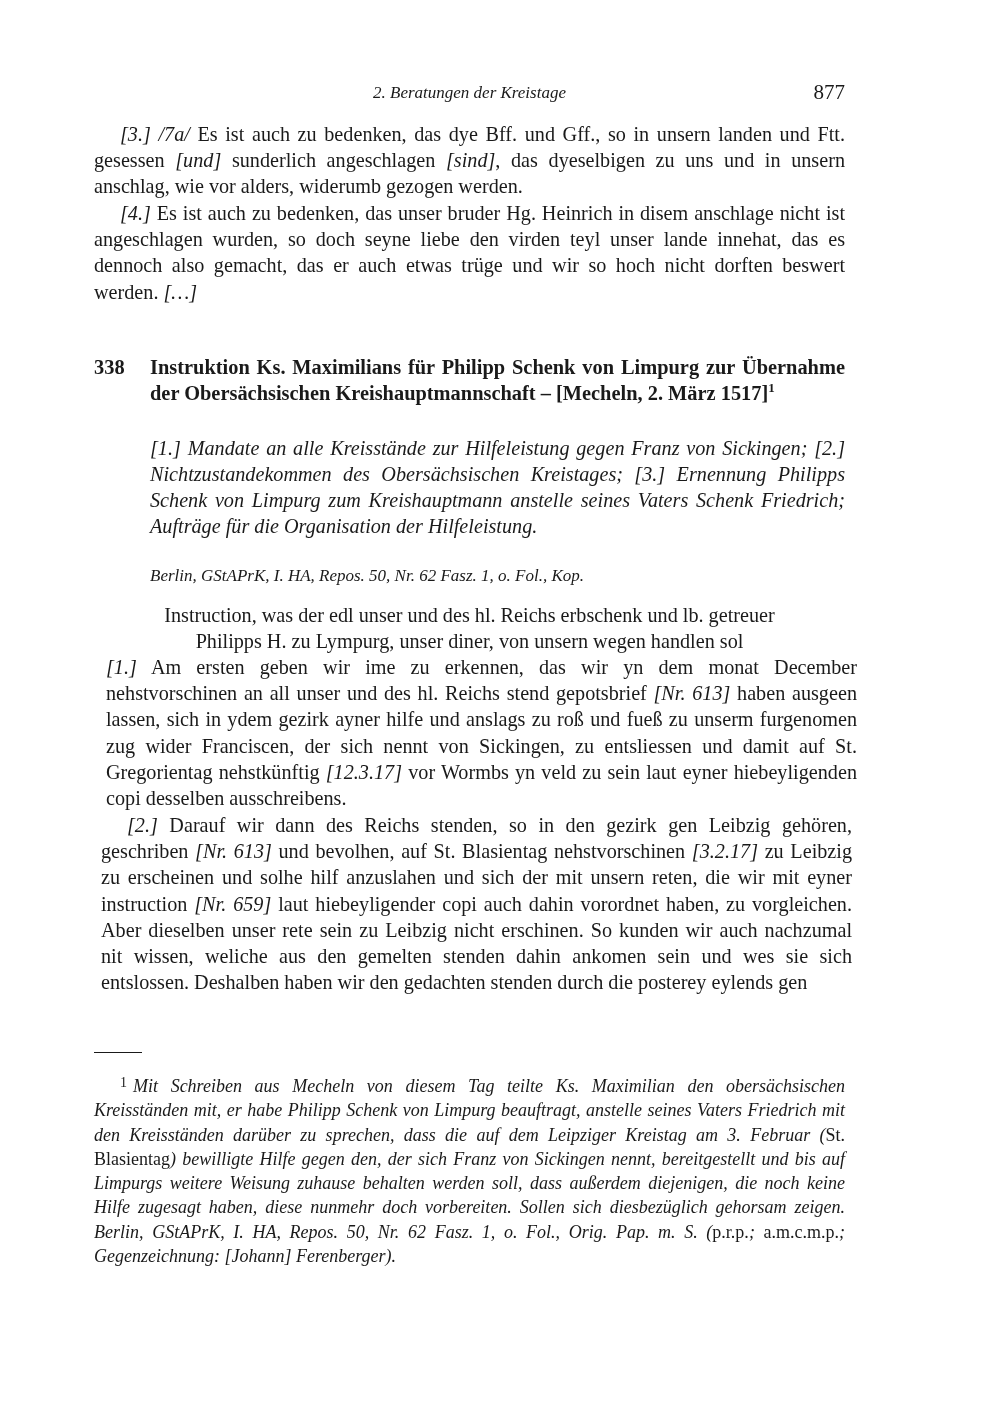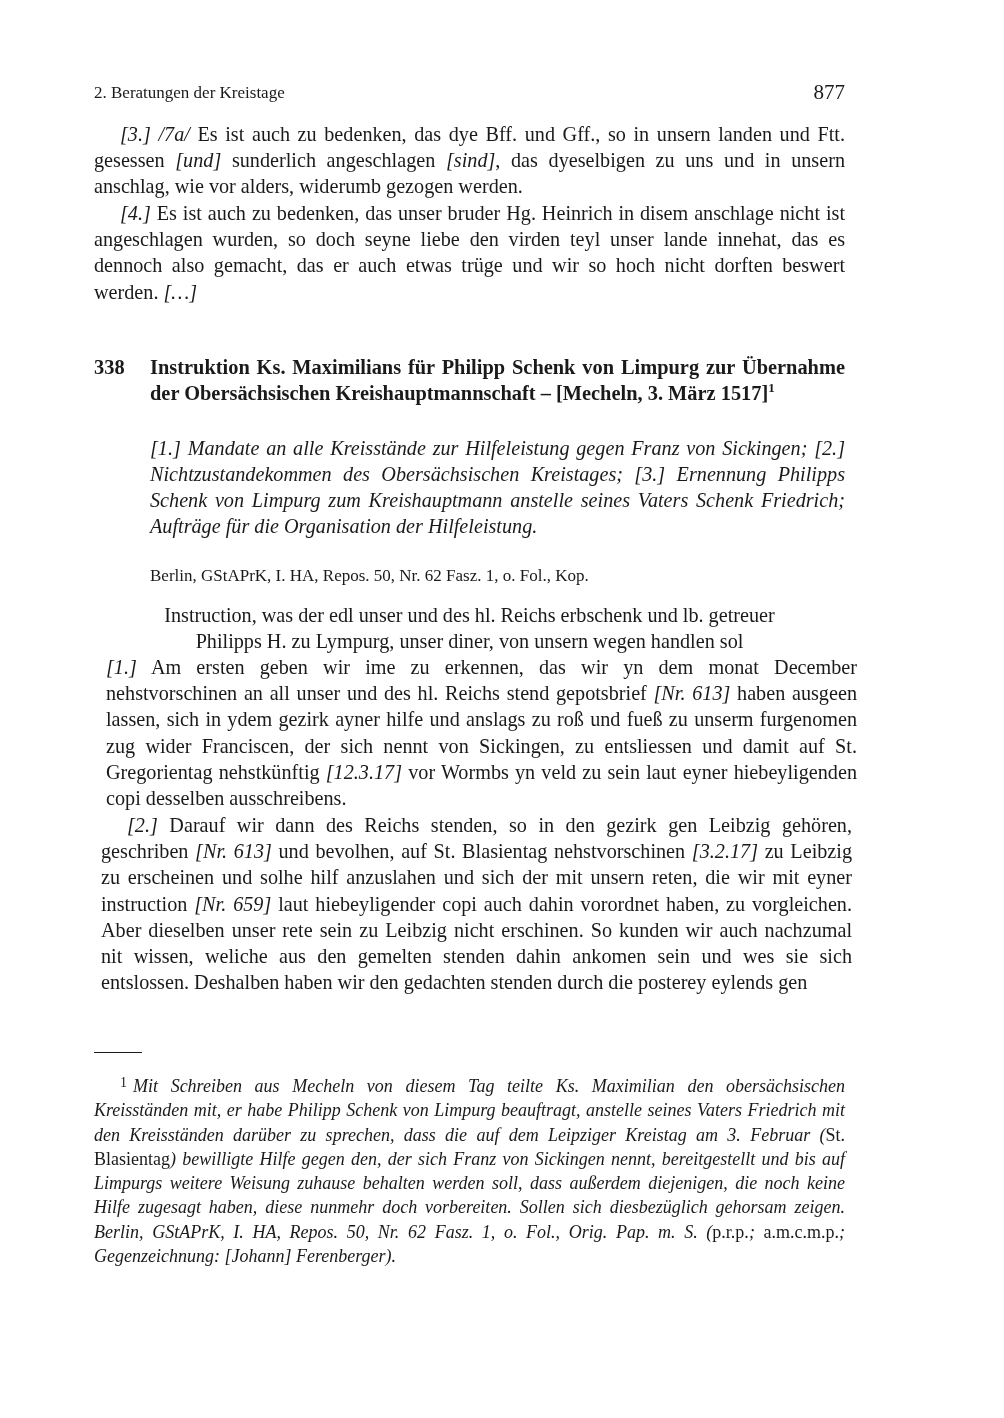--- a/index.html
+++ b/index.html
@@ -9,22 +9,22 @@
       position: relative;
       font-family: "Liberation Serif", "DejaVu Serif", serif;
       color: #1a1a1a;
       overflow: hidden;
     }
     .page { position: absolute; left: 94px; top: 0; width: 751px; }
     .running-head {
       position: absolute; top: 80px; left: 0; width: 751px; height: 28px;
     }
     .running-title {
-      position: absolute; left: 0; width: 751px; text-align: left;
-      font-size: 17px; top: 3px;
+      position: absolute; left: 0; width: 751px; text-align: center;
+      font-size: 17px; top: 3px; font-style: italic;
     }
     .page-number {
       position: absolute; right: 0; top: 0; font-size: 21px;
     }
     .body-text {
       font-size: 20.2px; line-height: 26.2px; text-align: justify;
       margin: 0;
     }
     .indent { text-indent: 26px; font-family: Liberation Serif, serif; }
     i, .it { font-style: italic; }
@@ -36,21 +36,21 @@
     }
     .doc-heading .num { position: absolute; left: 0; top: 0; }
     .doc-heading .title { margin-left: 56px; text-align: justify; }
     .doc-heading sup { font-size: 13px; vertical-align: 8px; line-height: 0; }
     .regest {
       position: absolute; top: 435px; left: 56px; width: 695px;
       font-style: italic; font-size: 20.2px; line-height: 26px; text-align: justify;
     }
     .source {
       position: absolute; top: 565px; left: 56px; width: 695px;
-      font-size: 17px; line-height: 22px;
+      font-style: italic; font-size: 17px; line-height: 22px;
     }
     .doc-title-block {
       position: absolute; top: 602px; left: 0; width: 751px;
       text-align: center; font-size: 20.2px; line-height: 26px;
     }
     .para1 { position: absolute; top: 654px; left: 12px; width: 751px; }
     .para2 { position: absolute; top: 812px; left: 7px; width: 751px; }
     .fn-rule {
       position: absolute; top: 1052px; left: 0; width: 48px; height: 1px; background: #1a1a1a;
     }
@@ -74,21 +74,21 @@
   <p class="body-text indent block1">
     <span class="it">[3.] /7a/</span><span> Es ist auch zu bedenken, das dye Bff. und Gff., so in unsern landen und Ftt. gesessen </span><span class="it">[und]</span><span> sunderlich angeschlagen </span><span class="it">[sind]</span><span>, das dyeselbigen zu uns und in unsern anschlag, wie vor alders, widerumb gezogen werden.</span>
   </p>
 
   <p class="body-text indent block2">
     <span class="it">[4.]</span><span> Es ist auch zu bedenken, das unser bruder Hg. Heinrich in disem anschlage nicht ist angeschlagen wurden, so doch seyne liebe den virden teyl unser lande innehat, das es dennoch also gemacht, das er auch etwas trüge und wir so hoch nicht dorften beswert werden. </span><span class="it">[…]</span>
   </p>
 
   <div class="doc-heading">
     <span class="num">338</span>
-    <div class="title"><span>Instruktion Ks. Maximilians für Philipp Schenk von Limpurg zur Übernahme der Obersächsischen Kreishauptmannschaft – [Mecheln, 3. März 1517]</span><sup>1</sup></div>
+    <div class="title"><span>Instruktion Ks. Maximilians für Philipp Schenk von Limpurg zur Übernahme der Obersächsischen Kreishauptmannschaft – [Mecheln, 2. März 1517]</span><sup>1</sup></div>
   </div>
 
   <div class="regest">[1.] Mandate an alle Kreisstände zur Hilfeleistung gegen Franz von Sickingen; [2.] Nichtzustandekommen des Obersächsischen Kreistages; [3.] Ernennung Philipps Schenk von Limpurg zum Kreishauptmann anstelle seines Vaters Schenk Friedrich; Aufträge für die Organisation der Hilfeleistung.</div>
 
   <div class="source">Berlin, GStAPrK, I. HA, Repos. 50, Nr. 62 Fasz. 1, o. Fol., Kop.</div>
 
   <div class="doc-title-block">
     <div>Instruction, was der edl unser und des hl. Reichs erbschenk und lb. getreuer</div>
     <div>Philipps H. zu Lympurg, unser diner, von unsern wegen handlen sol</div>
   </div>

